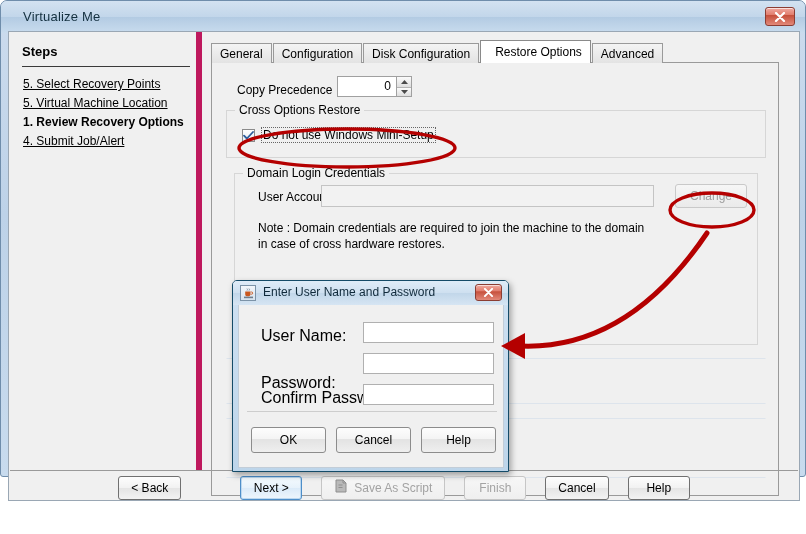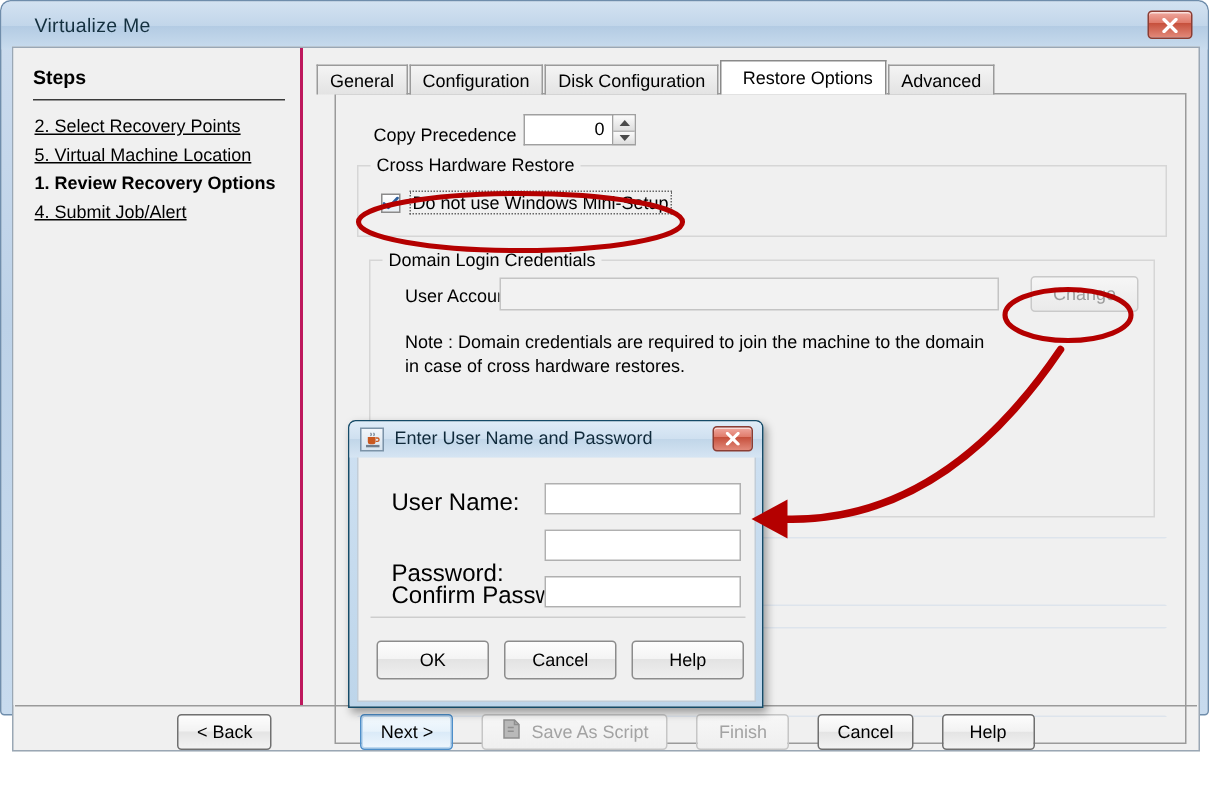--- a/index.html
+++ b/index.html
@@ -48,21 +48,21 @@
     width: 792px; height: 470px;
     background: #f0f0f0;
     border: 1px solid #9aa7b4;
   }
 
   
   #sidebar {
     position: absolute; left: 0; top: 0;
     width: 193px; height: 438px;
     background: #f0f0f0;
-    border-right: 2px solid #be185d;
+    border-right: 6px solid #be185d;
   }
   #steps-heading {
     position: absolute; left: 13px; top: 12px;
     font-size: 13px; font-weight: bold; color: #000;
   }
   #steps-rule {
     position: absolute; left: 13px; top: 34px;
     width: 168px; height: 0;
     border-top: 1px solid #3a3a3a;
   }
@@ -103,21 +103,21 @@
   }
   .tab.active {
     height: 23px;
     background: #ffffff;
     border-color: #8a8a8a;
     position: relative;
     z-index: 4;
     padding-left: 14px;
   }
   #tabpanel {
-    position: absolute; left: 12px; top: 21px;
+    position: absolute; left: 0; top: 21px;
     width: 568px; height: 434px;
     background: #f0f0f0;
     border: 1px solid #9a9a9a;
   }
 
   
   #copy-precedence-label {
     position: absolute; left: 25px; top: 20px;
     font-size: 12px; color: #000;
   }
@@ -358,21 +358,21 @@
       </svg>
     </div>
   </div>
 
   <div id="client">
 
     <div id="sidebar">
       <div id="steps-heading">Steps</div>
       <div id="steps-rule"></div>
 
-      <div class="step" style="top:45px;">2. Select Recovery Points</div>
+      <div class="step" style="top:45px;">5. Select Recovery Points</div>
       <div class="step" style="top:64px;">5. Virtual Machine Location</div>
       <div class="step current" style="top:83px;">1. Review Recovery Options</div>
       <div class="step" style="top:102px;">4. Submit Job/Alert</div>
     </div>
 
     <div id="tabarea">
 
       <div id="tabstrip">
         <div class="tab">General</div>
         <div class="tab">Configuration</div>
@@ -394,21 +394,21 @@
             </div>
             <div class="spin-btn">
               <svg width="7" height="4" viewBox="0 0 7 4">
                   <path d="M0 0 L7 0 L3.5 4 Z" fill="#4a4a4a"></path>
                 </svg>
             </div>
           </div>
         </div>
 
         <div class="groupbox" id="gb-crosshw">
-          <span class="gb-title">Cross Hardware Restore</span>
+          <span class="gb-title">Cross Options Restore</span>
         </div>
 
         <div id="minisetup-row">
           <span class="cbox">
             <svg width="11" height="9" viewBox="0 0 11 9">
               <path d="M1 4.6 L3.9 7.5 L10 1" stroke="#2c5d9b" stroke-width="1.8" fill="none" stroke-linecap="round" stroke-linejoin="round"></path>
             </svg>
           </span>
           <span id="minisetup-label">Do not use Windows Mini-Setup</span>
         </div>

